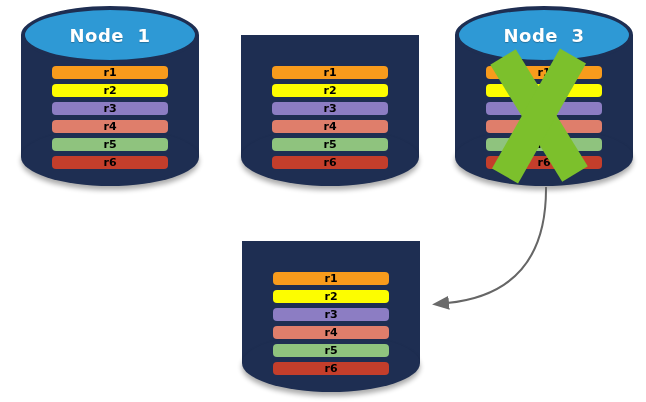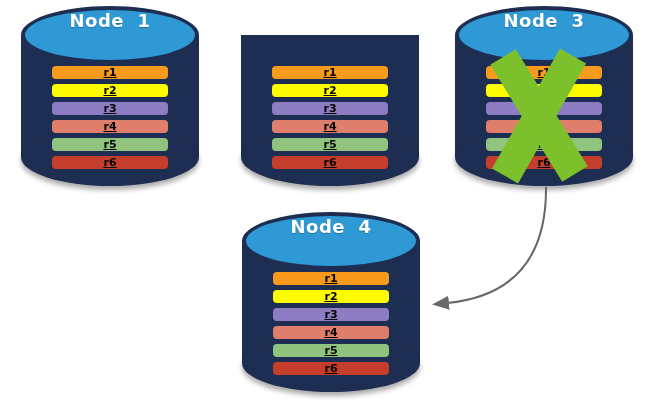--- a/index.html
+++ b/index.html
@@ -41,40 +41,39 @@
   .cyl-top {
     position:absolute;
     top:0; left:0;
     width:178px; height:58px;
     box-sizing:border-box;
     border-radius:50%;
     background:var(--cylinder-top,#2E99D5);
     border:4px solid var(--cylinder-body,#1E2E52);
     z-index:2;
     display:flex;
-    align-items:flex-start;
+    align-items:center;
     justify-content:center;
   }
   .node-label {
     color:var(--node-label-text,#fff);
     font-size:18px;
     font-weight:bold;
     white-space:pre;
     letter-spacing:0.5px;
     text-shadow:0 1px 1px rgba(0,0,0,0.25);
   }
   .bars {
     position:absolute;
     left:31px; top:60px;
     width:116px;
     z-index:3;
     display:flex;
     flex-direction:column;
     gap:5px;
-    text-decoration:underline;
   }
   .bar {
     height:13px;
     border-radius:4px;
     display:flex;
     align-items:center;
     justify-content:center;
   }
   .bar span {
     font-size:11px;
@@ -172,23 +171,20 @@
         </div>
       <div class="bar" style="background: rgb(196, 62, 43);">
           <span>r6</span>
         </div>
     </div>
   </div>
 
   <div class="node" id="node4">
     <div class="cyl-body"></div>
     <div class="cyl-bottom"></div>
-    <div class="cyl-top">
-      <span class="node-label">Node  4</span>
-    </div>
     <div class="bars">
       <div class="bar" style="background: rgb(248, 155, 28);">
           <span>r1</span>
         </div>
       <div class="bar" style="background: rgb(253, 253, 0);">
           <span>r2</span>
         </div>
       <div class="bar" style="background: rgb(140, 125, 195);">
           <span>r3</span>
         </div>

